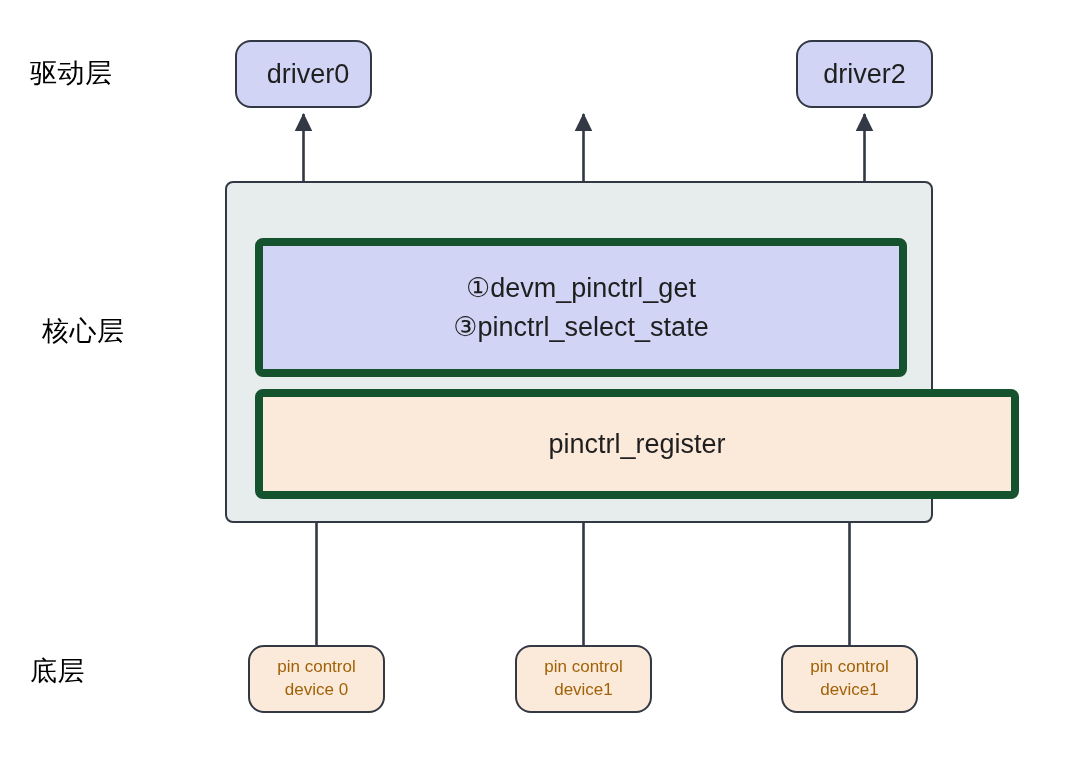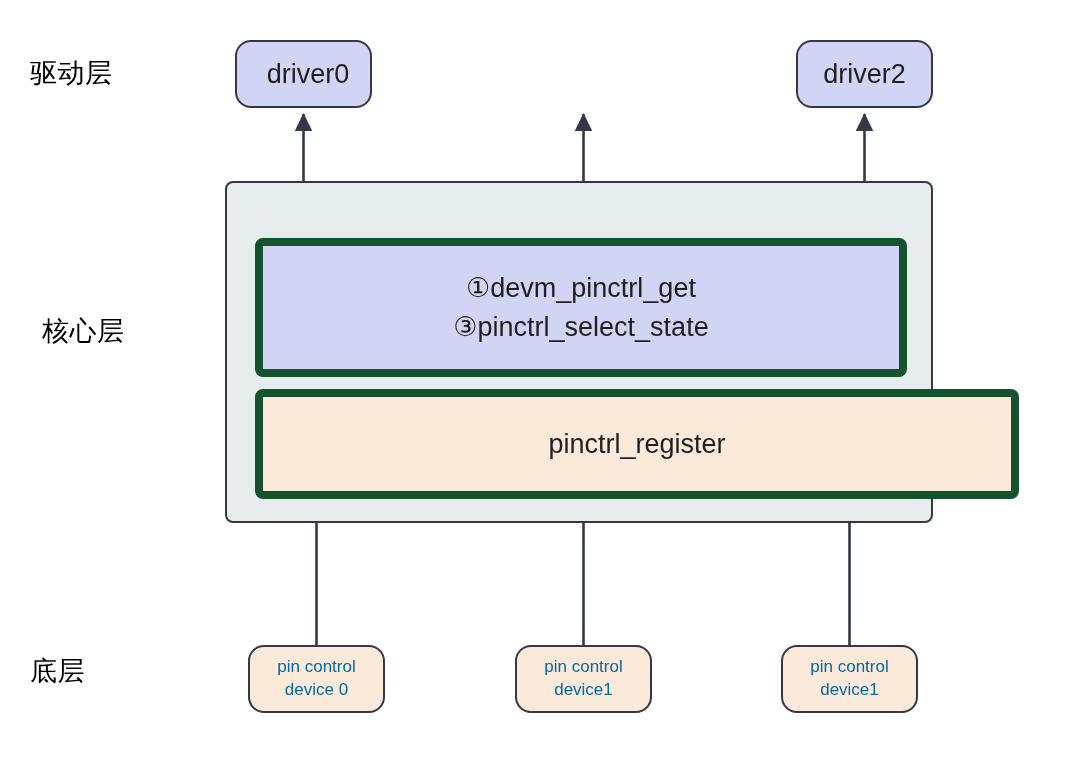--- a/index.html
+++ b/index.html
@@ -57,21 +57,21 @@
   #node-driver2 { left: 796px; top: 40px; }
 
   
   .device-node {
     width: 137px;
     height: 68px;
     border-radius: 16px;
     background: #fbe9da;
     font-size: 17px;
     line-height: 1.35;
-    color: #0369a1;
+    color: #a16207;
   }
   #node-device0 { left: 248px; top: 645px; }
   #node-device1 { left: 515px; top: 645px; }
   #node-device2 { left: 781px; top: 645px; }
   .device-node .line { display: block; }
 
   
   #core-container {
     position: absolute;
     left: 225px;

